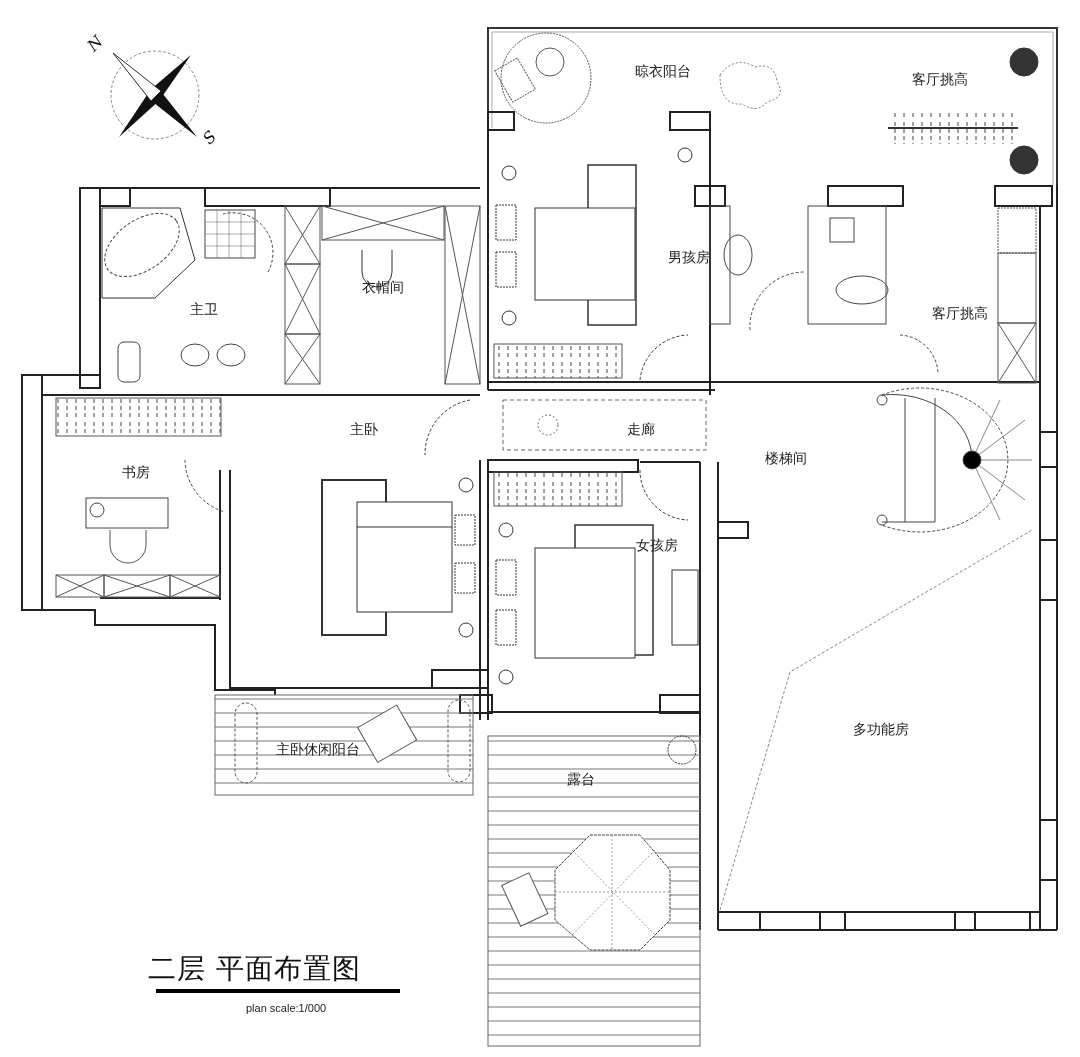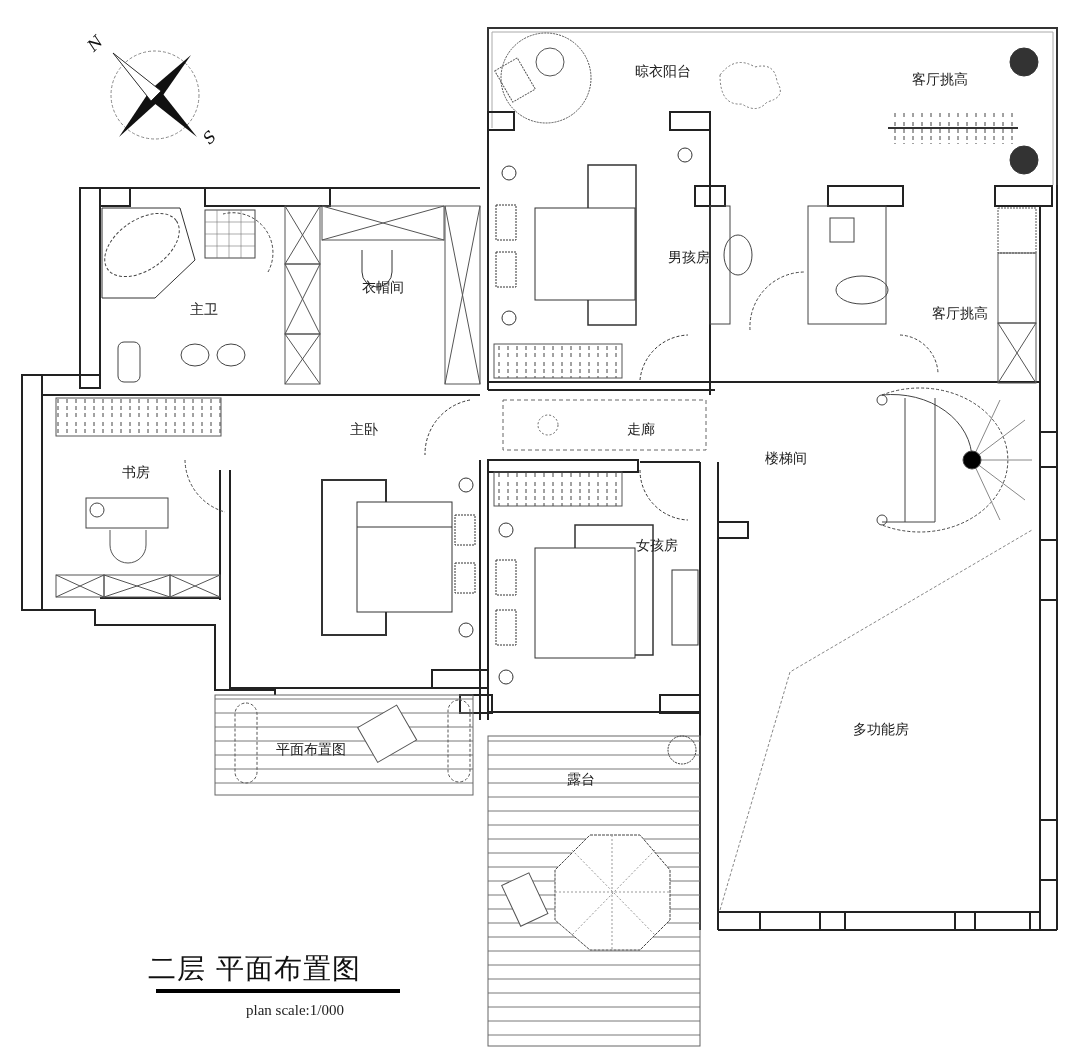--- a/index.html
+++ b/index.html
@@ -1,21 +1,21 @@
 <!DOCTYPE html>
 <html><head>
 <meta charset="utf-8">
 <style>
   html,body{margin:0;padding:0;background:#fff;}
   body{width:1080px;height:1057px;position:relative;overflow:hidden;font-family:"DejaVu Serif","Liberation Serif",serif;}
   #plan{position:absolute;left:0;top:0;width:1080px;height:1057px;}
   .lbl{position:absolute;font-family:"DejaVu Sans","Liberation Sans",sans-serif;font-size:14px;color:#222;white-space:nowrap;line-height:1;}
   .title{position:absolute;left:148px;top:950px;font-family:"DejaVu Serif","Liberation Serif",serif;font-size:28px;color:#111;letter-spacing:1px;white-space:nowrap;}
   .title-bar{position:absolute;left:156px;top:989px;width:244px;height:4px;background:#000;}
-  .subtitle{position:absolute;left:246px;top:1002px;font-family:Liberation Serif, serif;font-size:15px;color:#222;white-space:nowrap;}
+  .subtitle{position:absolute;left:246px;top:1002px;font-family:Liberation Sans, sans-serif;font-size:11px;color:#222;white-space:nowrap;}
   .compass-lbl{position:absolute;font-family:"DejaVu Serif","Liberation Serif",serif;font-size:16px;font-style:italic;color:#111;}
 </style>
 </head>
 <body>
 
 <svg id="plan" viewBox="0 0 1080 1057" xmlns="http://www.w3.org/2000/svg">
   <defs>
     <pattern id="deck" width="10" height="14" patternUnits="userSpaceOnUse">
       <line x1="0" y1="13" x2="10" y2="13" stroke="#777" stroke-width="1"></line>
     </pattern>
@@ -242,21 +242,21 @@
 <div class="lbl" style="left:190px;top:302px">主卫</div>
 <div class="lbl" style="left:362px;top:280px">衣帽间</div>
 <div class="lbl" style="left:668px;top:250px">男孩房</div>
 <div class="lbl" style="left:932px;top:306px">客厅挑高</div>
 <div class="lbl" style="left:122px;top:465px">书房</div>
 <div class="lbl" style="left:350px;top:422px">主卧</div>
 <div class="lbl" style="left:627px;top:422px">走廊</div>
 <div class="lbl" style="left:765px;top:451px">楼梯间</div>
 <div class="lbl" style="left:636px;top:538px">女孩房</div>
 <div class="lbl" style="left:853px;top:722px">多功能房</div>
-<div class="lbl" style="left:276px;top:742px">平面布置图</div>
+<div class="lbl" style="left:276px;top:742px">主卧休闲阳台</div>
 <div class="lbl" style="left:567px;top:772px">露台</div>
 
 <div class="compass-lbl" style="left:88px;top:34px;transform:rotate(-45deg)">N</div>
 <div class="compass-lbl" style="left:204px;top:128px;transform:rotate(-45deg)">S</div>
 
 <div class="title">二层 平面布置图</div>
 <div class="title-bar"></div>
 <div class="subtitle">plan   scale:1/000</div>
 
 </body></html>

